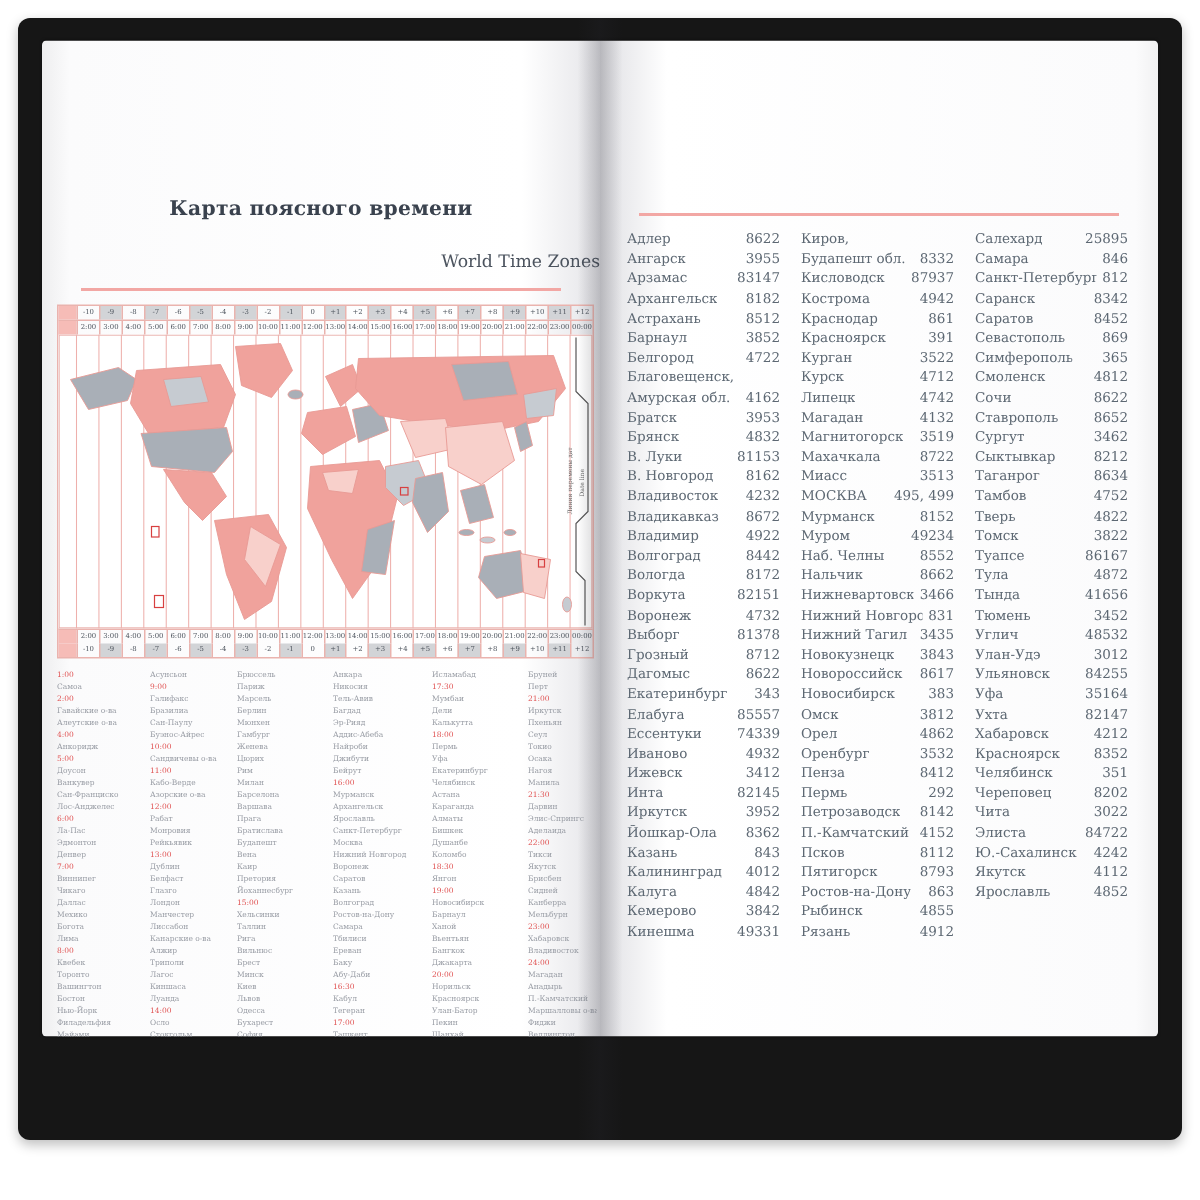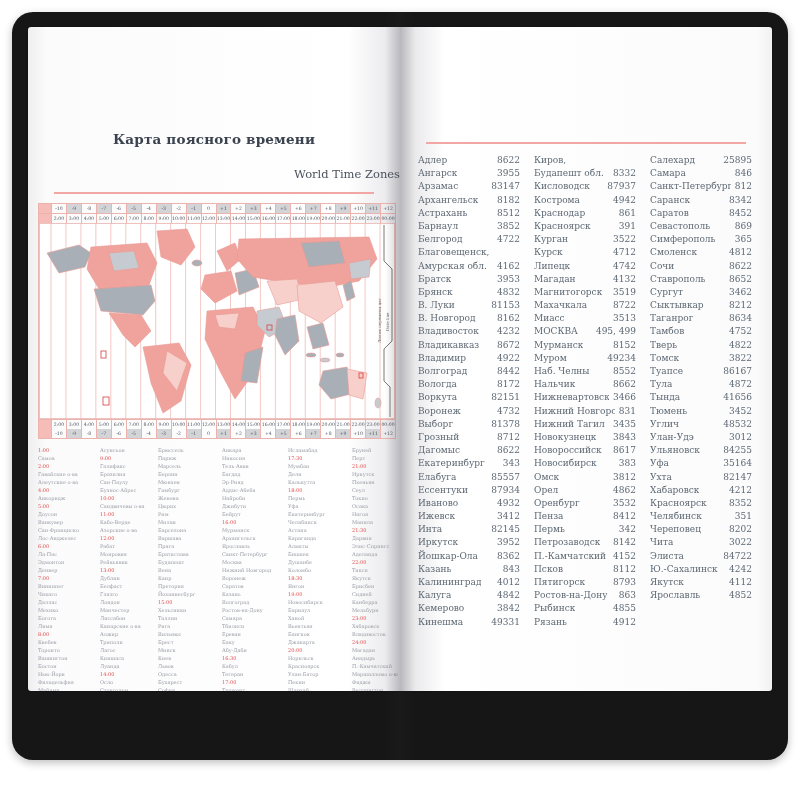--- a/index.html
+++ b/index.html
@@ -1,17 +1,17 @@
 <!DOCTYPE html>
 <html><head>
 <meta charset="utf-8">
 <style>
   html,body{margin:0;padding:0;background:#ffffff;}
   .photo{position:relative;width:800px;height:800px;background:#ffffff;font-family:"DejaVu Serif",serif;overflow:hidden;}
-  .book{position:absolute;left:12px;top:12px;width:776px;height:748px;background:#161616;border-radius:21px;box-shadow:0 3px 8px rgba(0,0,0,.25);}
+  .book{position:absolute;left:12px;top:12px;width:776px;height:748px;background:#161616;border-radius:8px;box-shadow:0 3px 8px rgba(0,0,0,.25);}
   .spread{position:absolute;left:16px;top:15px;width:744px;height:664px;display:flex;border-radius:3px;overflow:hidden;box-shadow:0 0 2px rgba(0,0,0,.5);}
   .page{width:50%;position:relative;height:100%;}
   .page-left{background:linear-gradient(to right,#eeeeef 0%,#fbfbfc 5%,#ffffff 86%,#e4e4e8 100%);}
   .page-right{background:linear-gradient(to left,#f1f1f2 0%,#fbfbfc 4%,#ffffff 88%,#dfdfe3 100%);}
   .spine{position:absolute;left:50%;top:0;width:30px;height:100%;transform:translateX(-50%);background:linear-gradient(to right,rgba(0,0,0,0),rgba(40,40,48,.22) 50%,rgba(0,0,0,0));pointer-events:none;}
   .page-inner{padding-top:104px;}
   .ptitle{text-align:center;font-weight:bold;font-size:13.5px;color:#3a424e;letter-spacing:.2px;}
   .psub{text-align:right;font-size:11.5px;color:#4b535e;margin-top:20px;}
   .rule{height:2px;background:#f2a7a4;margin:11px 26px 0;}
   
@@ -549,21 +549,21 @@
                 <div class="crow">
                   <span class="cn">Екатеринбург</span>
                   <span class="cv">343</span>
                 </div>
                 <div class="crow">
                   <span class="cn">Елабуга</span>
                   <span class="cv">85557</span>
                 </div>
                 <div class="crow">
                   <span class="cn">Ессентуки</span>
-                  <span class="cv">87934</span>
+                  <span class="cv">74339</span>
                 </div>
                 <div class="crow">
                   <span class="cn">Иваново</span>
                   <span class="cv">4932</span>
                 </div>
                 <div class="crow">
                   <span class="cn">Ижевск</span>
                   <span class="cv">3412</span>
                 </div>
                 <div class="crow">
@@ -707,21 +707,21 @@
                 <div class="crow">
                   <span class="cn">Оренбург</span>
                   <span class="cv">3532</span>
                 </div>
                 <div class="crow">
                   <span class="cn">Пенза</span>
                   <span class="cv">8412</span>
                 </div>
                 <div class="crow">
                   <span class="cn">Пермь</span>
-                  <span class="cv">342</span>
+                  <span class="cv">292</span>
                 </div>
                 <div class="crow">
                   <span class="cn">Петрозаводск</span>
                   <span class="cv">8142</span>
                 </div>
                 <div class="crow">
                   <span class="cn">П.-Камчатский</span>
                   <span class="cv">4152</span>
                 </div>
                 <div class="crow">

